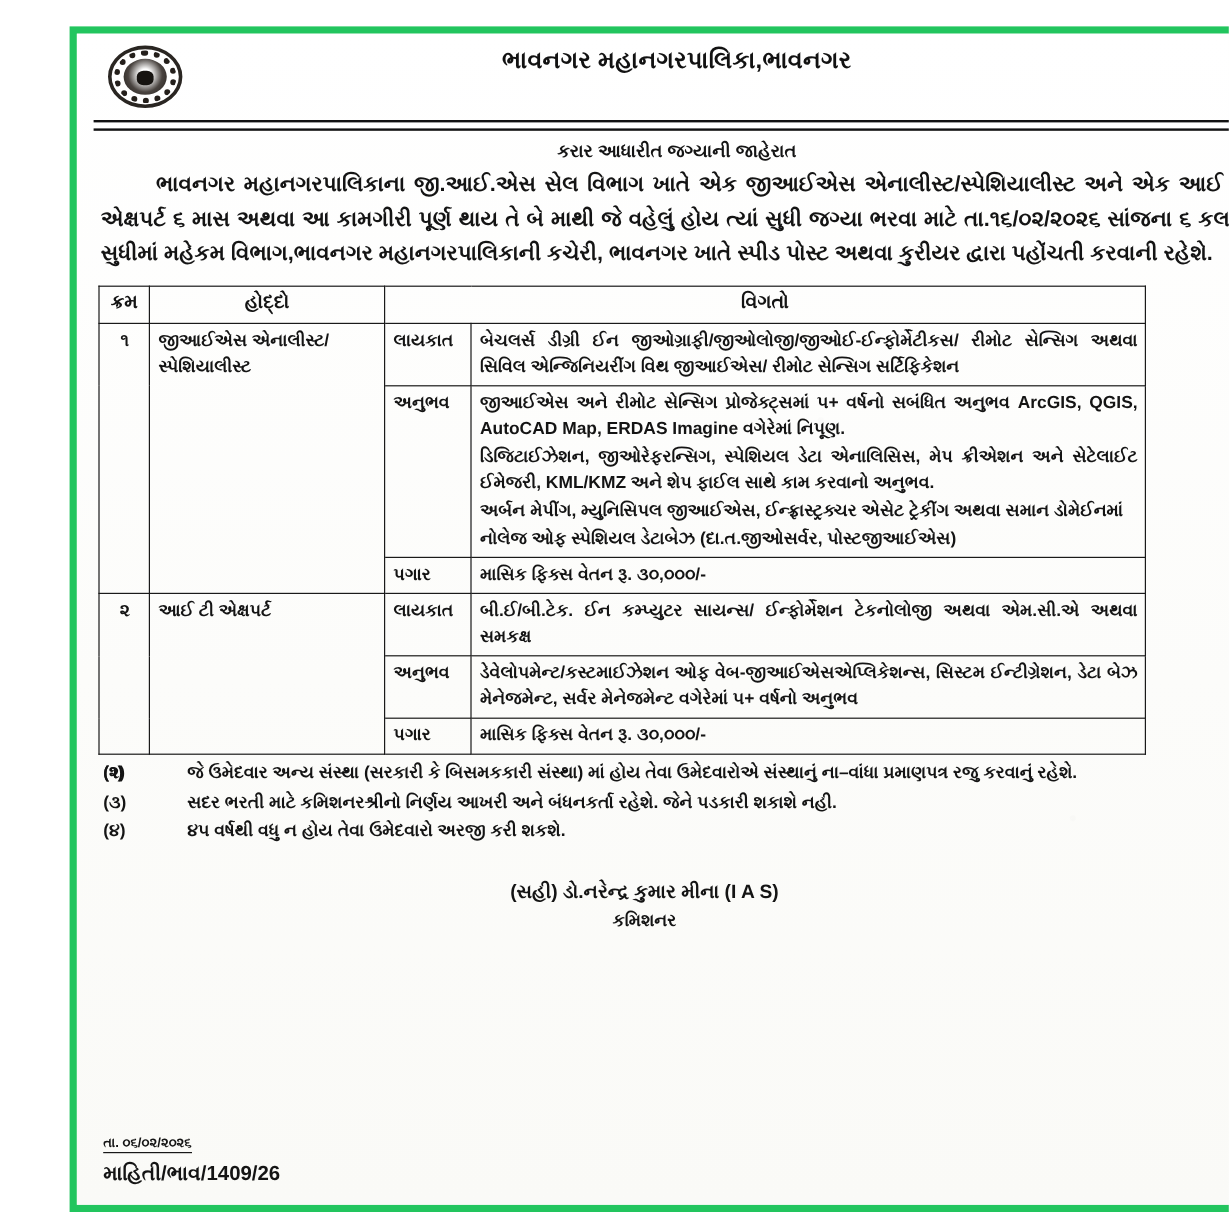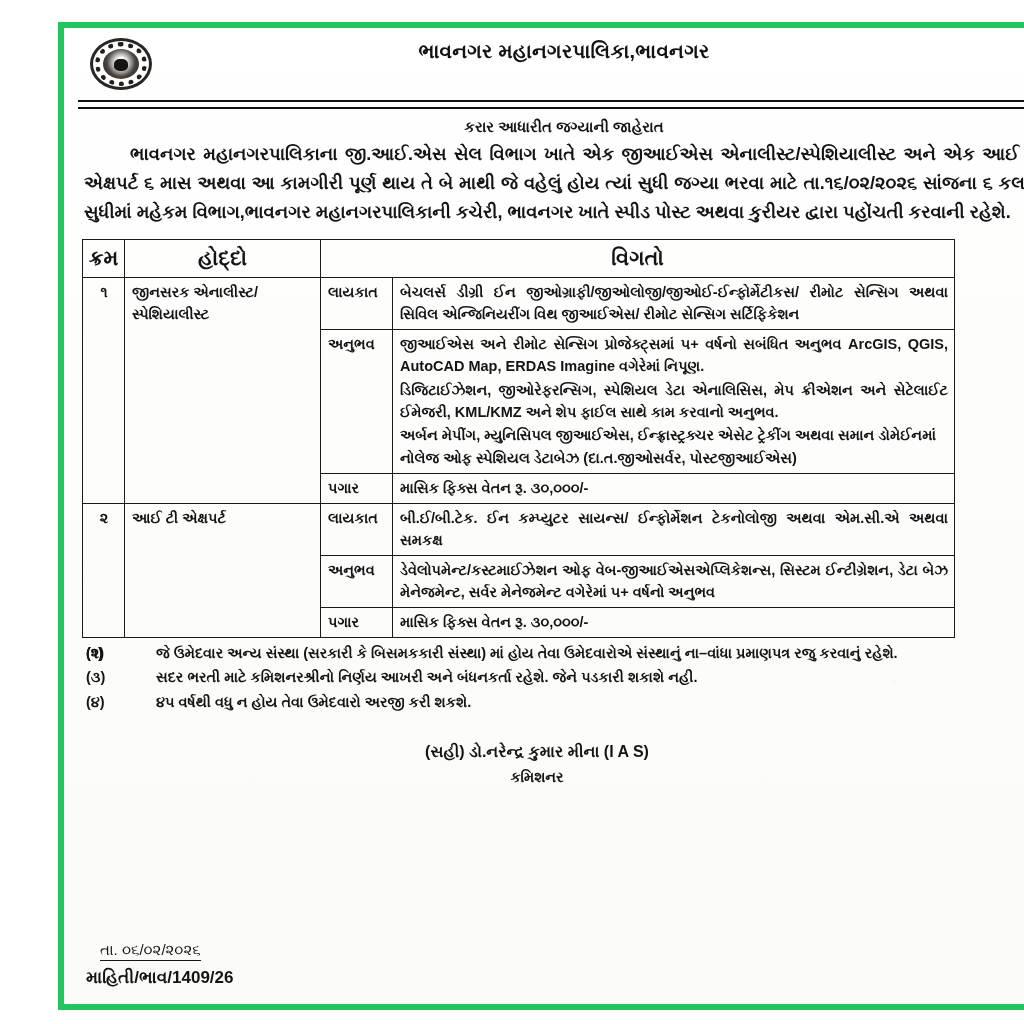--- a/index.html
+++ b/index.html
@@ -125,21 +125,21 @@
   table.jobs td {
     border: 1.6px solid #1a1a1a;
     vertical-align: top;
     padding: 3px 6px 4px 7px;
     font-size: 14.5px;
     font-weight: bold;
     line-height: 1.52;
   }
   table.jobs th {
     text-align: center;
-    font-size: 21px;
+    font-size: 16px;
     padding: 2px 4px 3px;
     vertical-align: middle;
   }
   col.c-sr    { width: 42px; }
   col.c-post  { width: 196px; }
   col.c-field { width: 72px; }
   col.c-det   { width: 562px; }
   td.sr      { text-align: center; vertical-align: top; padding-top: 5px; }
   td.post    { vertical-align: top; padding-top: 5px; }
   td.field   { vertical-align: top; padding-top: 5px; }
@@ -192,23 +192,22 @@
   .signature .line { display: block; }
   .sign-name { font-size: 16px; }
 
   
   .footer {
     position: absolute;
     left: 22px;
     bottom: 16px;
   }
   .footer .date {
-    font-size: 15px;
-    font-weight: normal;
-    margin-left: 14px;
+    font-size: 11px;
+    font-weight: bold;
     display: inline-block;
     border-bottom: 1.4px solid #181818;
     padding-bottom: 1px;
   }
   .footer .ref {
     margin-top: 7px;
     font-size: 17px;
     font-weight: bold;
   }
 </style>
@@ -244,21 +243,21 @@
         <tr>
           <th>ક્રમ</th>
           <th>હોદ્દો</th>
           <th colspan="2">વિગતો</th>
         </tr>
       </thead>
       <tbody>
 
         <tr>
           <td class="sr" rowspan="3">૧</td>
-          <td class="post" rowspan="3">જીનસરક એનાલીસ્ટ/સ્પેશિયાલીસ્ટ</td>
+          <td class="post" rowspan="3">જીઆઈએસ એનાલીસ્ટ/સ્પેશિયાલીસ્ટ</td>
           <td class="field">લાયકાત</td>
           <td class="det">
             <p>બેચલર્સ ડીગ્રી ઈન જીઓગ્રાફી/જીઓલોજી/જીઓઈ-ઈન્ફોર્મેટીકસ/ રીમોટ સેન્સિગ અથવા સિવિલ એન્જિનિયરીંગ વિથ જીઆઈએસ/ રીમોટ સેન્સિગ સર્ટિફિકેશન</p>
           </td>
         </tr>
         <tr>
           <td class="field">અનુભવ</td>
           <td class="det">
             <p>જીઆઈએસ અને રીમોટ સેન્સિગ પ્રોજેક્ટ્સમાં ૫+ વર્ષનો સબંધિત અનુભવ ArcGIS, QGIS, AutoCAD Map, ERDAS Imagine વગેરેમાં નિપૂણ.</p>
             <p>ડિજિટાઈઝેશન, જીઓરેફરન્સિગ, સ્પેશિયલ ડેટા એનાલિસિસ, મેપ ક્રીએશન અને સેટેલાઈટ ઈમેજરી, KML/KMZ અને શેપ ફાઈલ સાથે કામ કરવાનો અનુભવ.</p>

